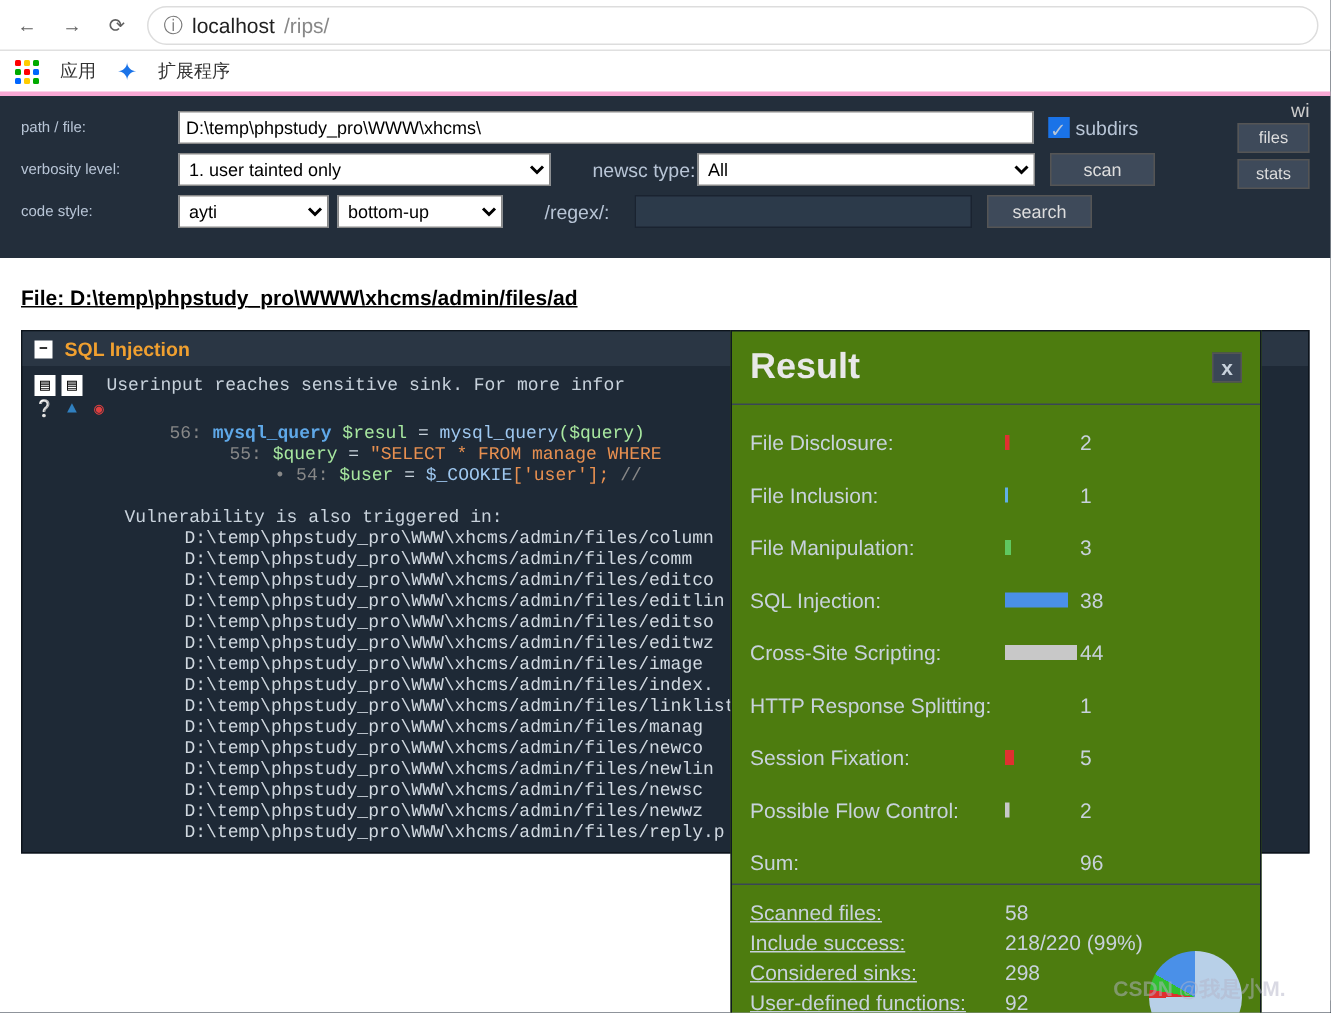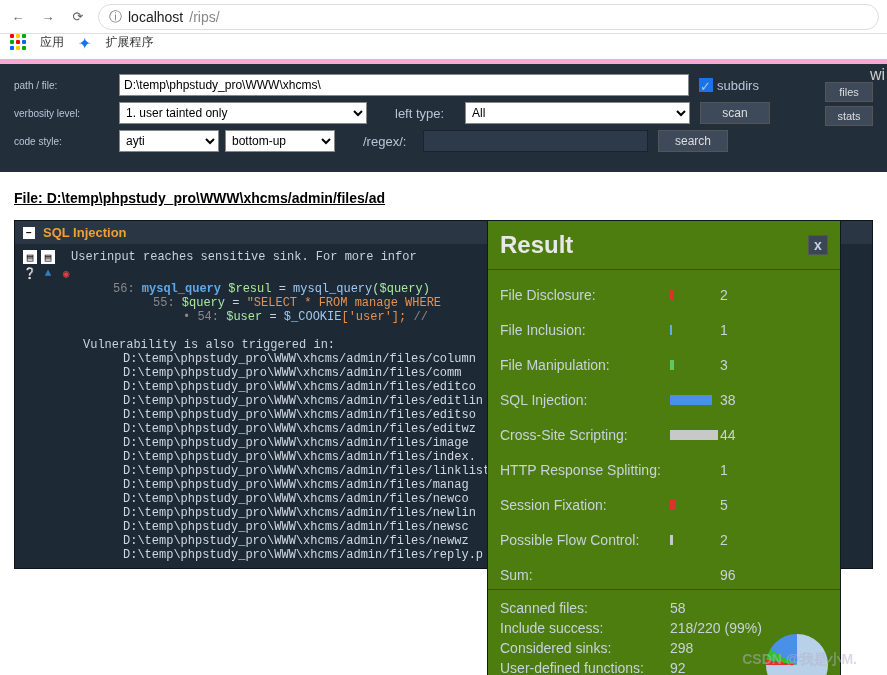--- a/index.html
+++ b/index.html
@@ -6,21 +6,21 @@
 body { font-family: Arial, sans-serif; font-size: 13px; background: #fff; width: 887px; height: 675px; overflow: hidden; position: relative; }
 
 
 .browser-bar { height: 34px; display: flex; align-items: center; padding: 0 8px; gap: 10px; background: #fff; border-bottom: 1px solid #e0e0e0; }
 .nav-btn { width: 20px; height: 20px; display: flex; align-items: center; justify-content: center; color: #606060; cursor: pointer; }
 .url-bar { flex: 1; height: 26px; border: 1px solid #ddd; border-radius: 13px; padding: 0 10px; display: flex; align-items: center; gap: 6px; font-size: 14px; color: #000; }
 .url-icon { color: #777; font-size: 13px; }
 .url-host { color: #202020; }
 .url-path { color: #888; }
 
-.bookmark-bar { height: 30px; display: flex; padding: 0 10px; gap: 14px; font-size: 12px; color: #333; border-bottom: 5px solid #f9a8d4; }
+.bookmark-bar { height: 30px; display: flex; align-items: center; padding: 0 10px; gap: 14px; font-size: 12px; color: #333; border-bottom: 3px solid #f9a8d4; }
 .apps-icon { display: grid; grid-template-columns: repeat(3,4px); grid-template-rows: repeat(3,4px); gap: 2px; }
 .apps-icon span { width:4px; height:4px; background:#f00; border-radius:1px; }
 .apps-icon span:nth-child(2){background:#fc0;} .apps-icon span:nth-child(3){background:#0a0;}
 .apps-icon span:nth-child(4){background:#0a0;} .apps-icon span:nth-child(5){background:#f00;}
 .apps-icon span:nth-child(6){background:#06f;} .apps-icon span:nth-child(7){background:#06f;}
 .apps-icon span:nth-child(8){background:#fc0;} .apps-icon span:nth-child(9){background:#0a0;}
 .ext-icon { color: #1a73e8; font-size: 16px; }
 
 
 .config-panel { background: #232e3b; color: #b8c5d6; padding: 10px 14px 14px; position: relative; }
@@ -33,21 +33,21 @@
 .sel-verbosity { width: 248px; }
 .sel-aytl { width: 100px; }
 .sel-bottomup { width: 110px; margin-left: 6px; }
 .sel-vuln { width: 225px; }
 .vuln-label { margin-left: 28px; width: 70px; }
 .regex-label { margin-left: 28px; width: 60px; }
 .regex-input { width: 225px; height: 22px; background: #2c3a4a; border: 1px solid #1a2330; color: #fff; padding: 2px 4px; }
 .cfg-btn { margin-left: 10px; width: 70px; height: 22px; background: #3e4a5a; border: 1px solid #555; color: #ddd; font-size: 12px; cursor: pointer; text-align: center; }
 .side-btns { position: absolute; right: 14px; top: 18px; display: flex; flex-direction: column; gap: 4px; }
 .side-btn { width: 48px; height: 20px; background: #3e4a5a; border: 1px solid #555; color: #ddd; font-size: 11px; cursor: pointer; }
-.wi-text { position: absolute; right: 2px; top: 2px; color: #ccc; font-size: 16px; }
+.wi-text { position: absolute; right: 14px; top: 2px; color: #ccc; font-size: 13px; }
 
 
 .results-area { background: #fff; padding: 18px 14px 0; position: relative; height: calc(675px - 34px - 30px - 116px); }
 .file-heading { font-size: 14px; font-weight: bold; text-decoration: underline; color: #000; margin-bottom: 14px; }
 
 .vuln-block { background: #1e2936; border: 1px solid #0d141c; }
 .vuln-header { background: #2a3644; padding: 4px 8px; display: flex; align-items: center; gap: 8px; color: #f0a030; font-weight: bold; font-size: 13px; }
 .vuln-collapse { width: 12px; height: 12px; background: #fff; display: flex; align-items: center; justify-content: center; font-size: 10px; color: #000; cursor: pointer; }
 .vuln-body { padding: 6px 8px; font-family: 'Courier New', monospace; font-size: 12px; color: #c8d2dc; }
 .toolbar { display: flex; gap: 4px; margin-bottom: 2px; }
@@ -76,21 +76,21 @@
 .bar-fileinc { width: 2px; background: #60b0e8; }
 .bar-filemanip { width: 4px; background: #60c860; }
 .bar-sqli { width: 42px; background: #4a90e8; }
 .bar-xss { width: 48px; background: #c8c8c8; }
 .bar-http { width: 0px; }
 .bar-sessfix { width: 6px; background: #e03030; }
 .bar-flow { width: 3px; background: #c8c8c8; }
 .stat-val { flex: 0 0 60px; }
 .scan-section { padding: 4px 12px; position: relative; }
 .scan-row { display: flex; padding: 2px 0; }
-.scan-label { flex: 0 0 170px; }
+.scan-label { flex: 0 0 170px; text-decoration: underline; }
 .pie-chart { position: absolute; right: 12px; top: 40px; width: 62px; height: 62px; border-radius: 50%; background: conic-gradient(#b8d0e8 0deg 270deg, #e03030 270deg 280deg, #30c030 280deg 300deg, #4a90e8 300deg 360deg); }
 .info-row { padding: 8px 12px; display: flex; justify-content: space-between; font-size: 13px;}
 .watermark { position: absolute; right: 30px; bottom: 6px; color: rgba(180,180,200,0.5); font-size: 14px; z-index: 20; font-weight:bold;}
 </style>
 </head>
 <body>
 
 <div class="browser-bar">
   <div class="nav-btn">←</div>
   <div class="nav-btn">→</div>
@@ -129,21 +129,21 @@
     <span class="config-label">path / file:</span>
     <input class="path-input" value="D:\temp\phpstudy_pro\WWW\xhcms\" style="">
     <span class="subdirs-wrap">
       <span class="subdirs-check">✓</span>
       <span>subdirs</span>
     </span>
   </div>
   <div class="config-row">
     <span class="config-label">verbosity level:</span>
     <select class="cfg sel-verbosity"><option>1. user tainted only</option></select>
-    <span class="vuln-label">left type:</span>
+    <span class="vuln-label">newsc type:</span>
     <select class="cfg sel-vuln"><option>All</option></select>
     <button class="cfg-btn">scan</button>
   </div>
   <div class="config-row">
     <span class="config-label">code style:</span>
     <select class="cfg sel-aytl"><option>ayti</option></select>
     <select class="cfg sel-bottomup"><option>bottom-up</option></select>
     <span class="regex-label">/regex/:</span>
     <input class="regex-input" style="">
     <button class="cfg-btn">search</button>

